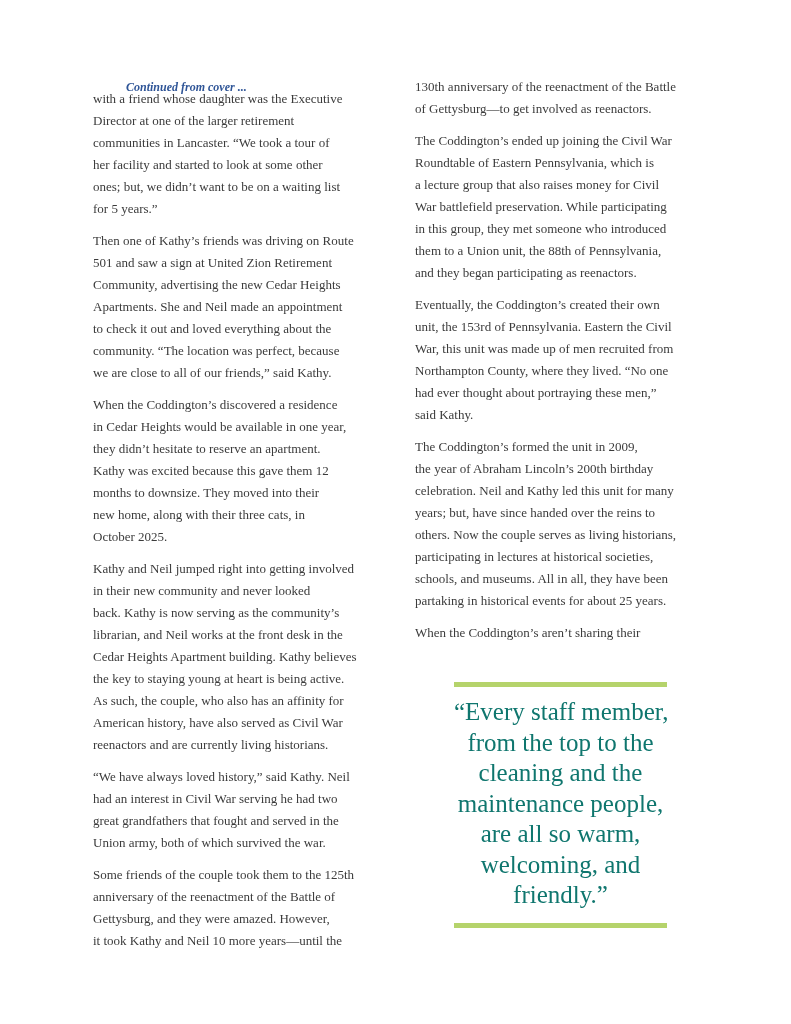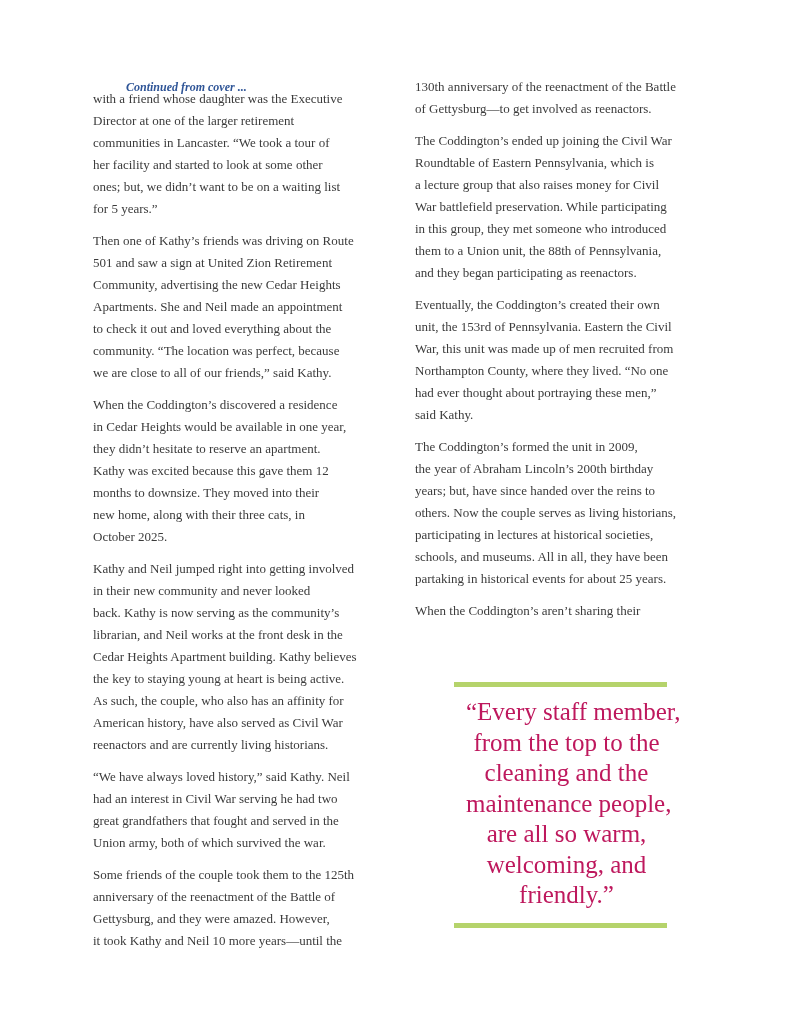--- a/index.html
+++ b/index.html
@@ -54,25 +54,25 @@
       left: 454px;
       top: 682px;
       width: 213px;
     }
     .bar {
       height: 5px;
       background: #b5d36b;
       width: 213px;
     }
     .quote-text {
-      margin: 10px 0 12px 12px;
+      margin: 10px 0 12px 0;
       font-family: "Liberation Serif", serif;
       font-size: 25px;
       line-height: 30.5px;
-      color: #be185d;
+      color: #0f766e;
       text-align: center;
     }
     .quote-text .ln {
       display: block;
       white-space: nowrap;
     }
   </style>
 </head>
 <body>
 
@@ -148,20 +148,21 @@
     <span class="ln">Eventually, the Coddington’s created their own</span>
     <span class="ln">unit, the 153rd of Pennsylvania. Eastern the Civil</span>
     <span class="ln">War, this unit was made up of men recruited from</span>
     <span class="ln">Northampton County, where they lived. “No one</span>
     <span class="ln">had ever thought about portraying these men,”</span>
     <span class="ln">said Kathy.</span>
   </p>
   <p class="para">
     <span class="ln">The Coddington’s formed the unit in 2009,</span>
     <span class="ln">the year of Abraham Lincoln’s 200th birthday</span>
+    <span class="ln">celebration. Neil and Kathy led this unit for many</span>
     <span class="ln">years; but, have since handed over the reins to</span>
     <span class="ln">others. Now the couple serves as living historians,</span>
     <span class="ln">participating in lectures at historical societies,</span>
     <span class="ln">schools, and museums. All in all, they have been</span>
     <span class="ln">partaking in historical events for about 25 years.</span>
   </p>
   <p class="para">
     <span class="ln">When the Coddington’s aren’t sharing their</span>
   </p>
 </div>

